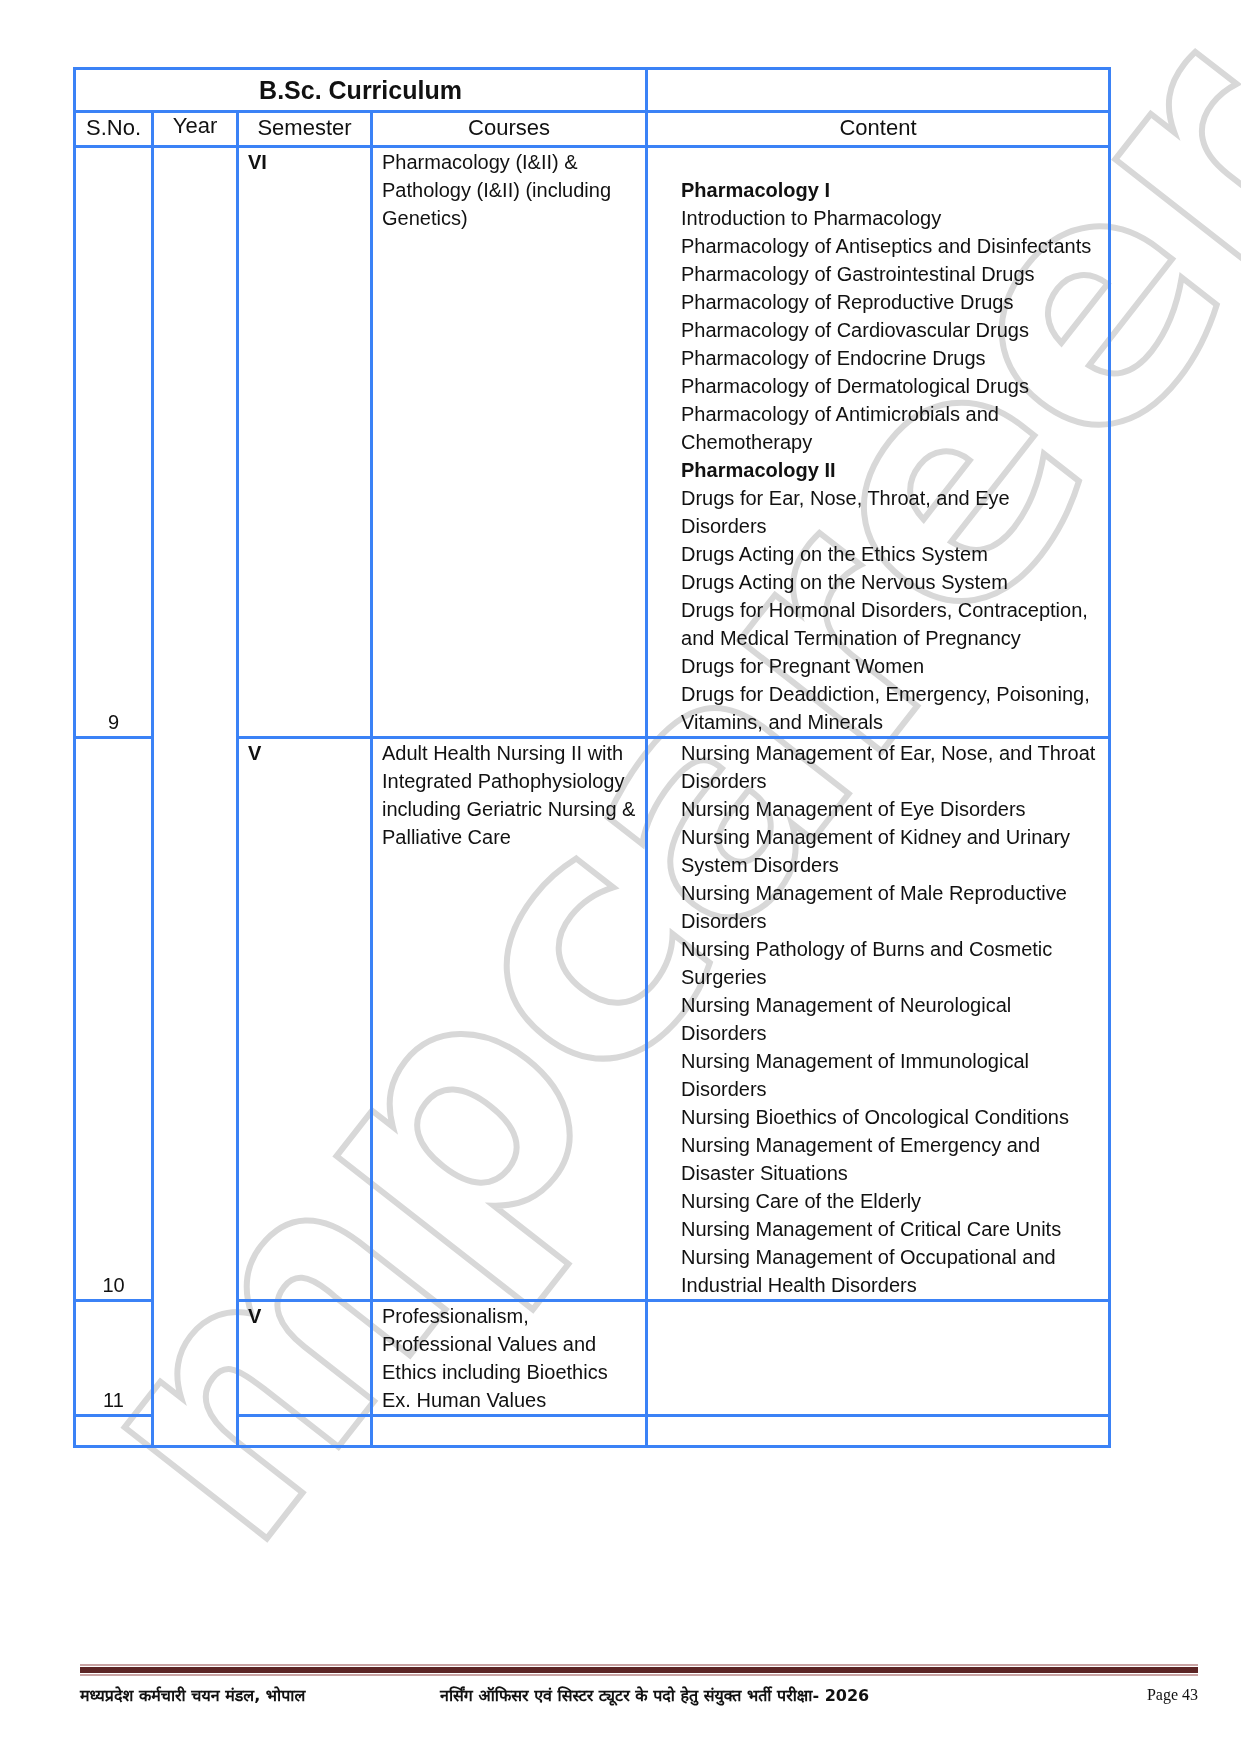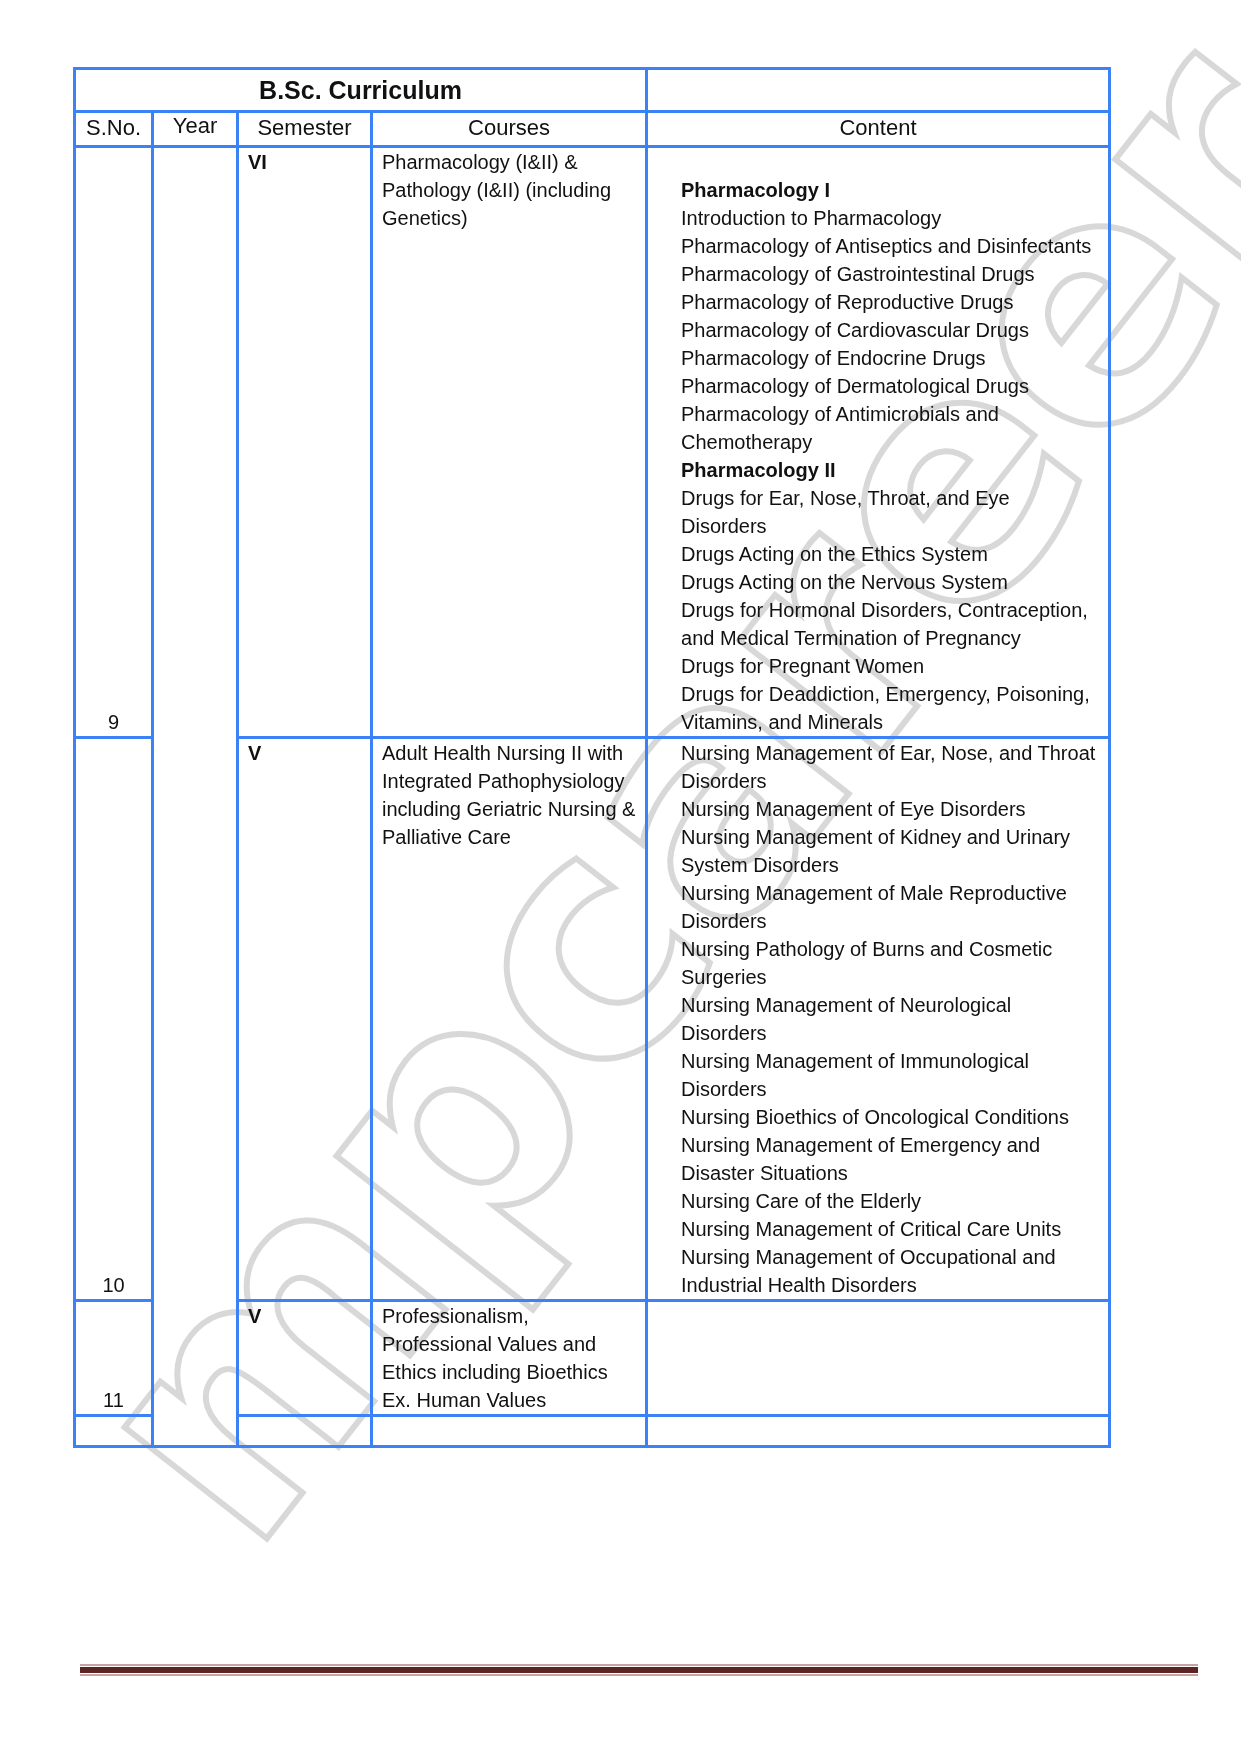--- a/index.html
+++ b/index.html
@@ -114,13 +114,18 @@
     <td></td>
     <td></td>
   </tr>
 </tbody>
   </table>
 
 <div class="footer">
   <div class="footer-rule-thin"></div>
   <div class="footer-rule-thick"></div>
   <div class="footer-rule-thin2"></div>
+  <div class="footer-row">
+    <span class="footer-left">मध्यप्रदेश कर्मचारी चयन मंडल, भोपाल</span>
+    <span class="footer-center">नर्सिंग ऑफिसर एवं सिस्टर ट्यूटर के पदो हेतु संयुक्त भर्ती परीक्षा- 2026</span>
+    <span class="footer-right">Page 43</span>
+  </div>
 </div>
 
 </body></html>

